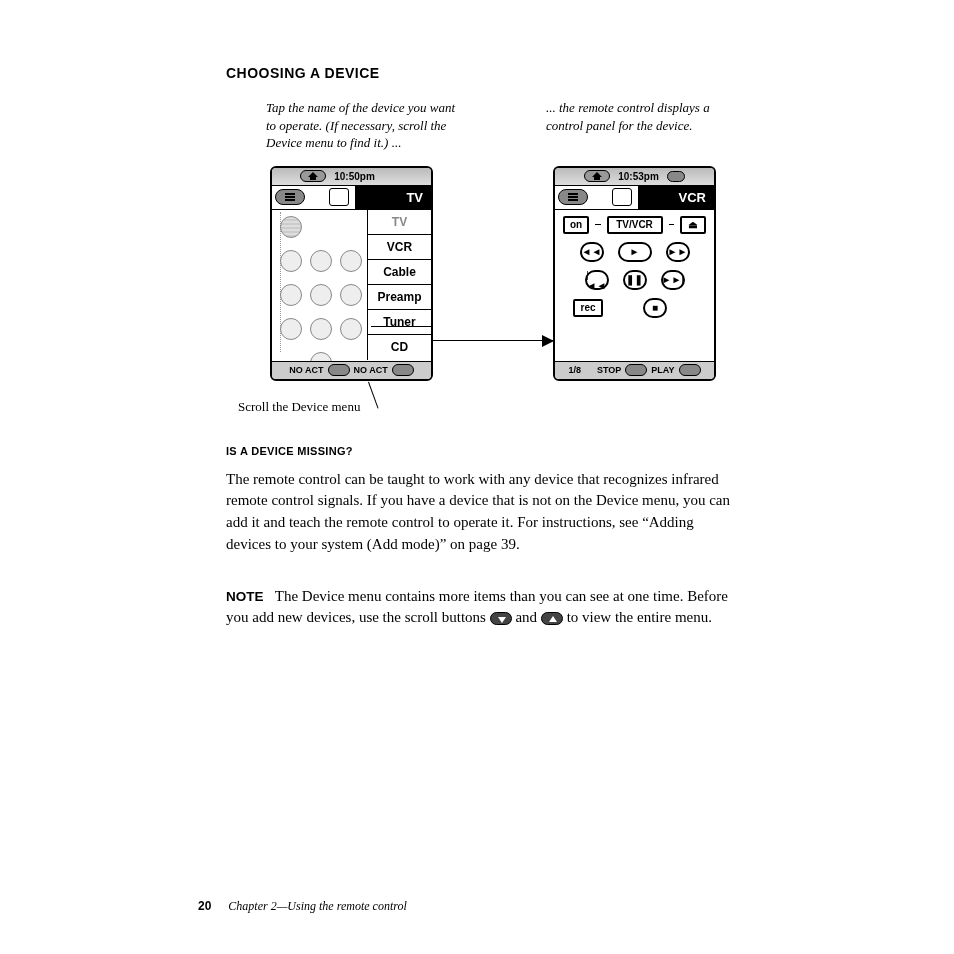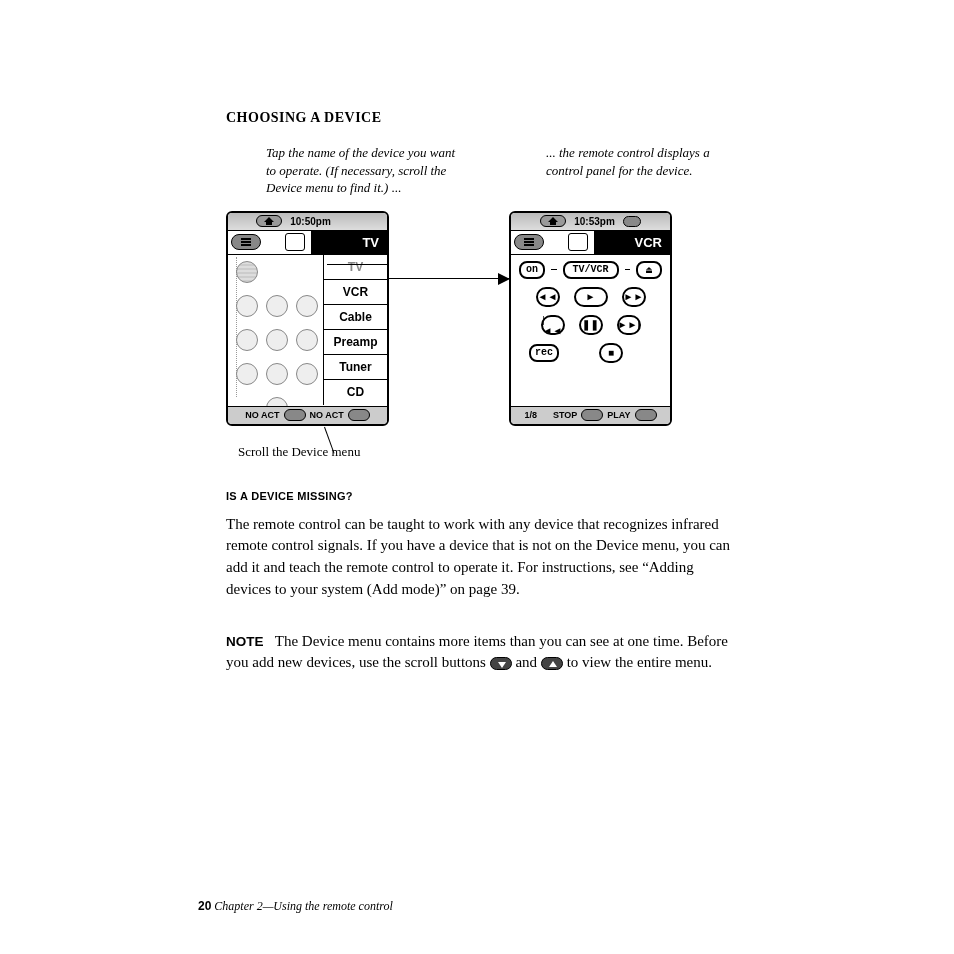--- a/index.html
+++ b/index.html
@@ -11,26 +11,25 @@
     color: #000;
     position: relative;
   }
   .page {
     position: absolute;
     left: 226px;
     top: 65px;
     width: 510px;
   }
   h2.section {
-    font-family: Liberation Serif, serif;
+    font-family: Liberation Sans, sans-serif;
     font-weight: 900;
     font-size: 14px;
     letter-spacing: 0.5px;
     margin-bottom: 18px;
-    margin-top: 45px;
   }
   h2.subsection {
     font-family: 'Helvetica Neue', Arial, sans-serif;
     font-weight: 900;
     font-size: 11px;
     letter-spacing: 0.3px;
     margin-top: 30px;
     margin-bottom: 12px;
   }
   .captions {
@@ -40,23 +39,24 @@
     justify-content: flex-end;
   }
   .caption {
     font-style: italic;
     font-size: 13px;
     line-height: 1.35;
     width: 200px;
   }
   .figures-row {
     display: flex;
-    align-items: center;
+    align-items: flex-end;
     gap: 0;
     position: relative;
+    margin-left: 44px;
   }
   .screen {
     width: 163px;
     height: 215px;
     border: 2px solid #000;
     border-radius: 6px;
     background: #fff;
     position: relative;
     overflow: hidden;
   }
@@ -148,23 +148,23 @@
     border-top:6px solid transparent; border-bottom:6px solid transparent;
   }
   
   .vcr-grid {
     position:absolute; left:0; right:0; top:6px; bottom:0;
     display:flex; flex-direction:column; gap:8px; align-items:center;
     padding:0 8px;
   }
   .vcr-row { display:flex; gap:14px; align-items:center; justify-content:center; width:100%; }
   .oval-btn {
-    border:2px solid #000; border-radius:8px; height:18px;
+    border:2px solid #000; border-radius:2px; height:18px;
     display:flex;align-items:center;justify-content:center;
-    font-family: Liberation Mono, monospace; font-weight:900; font-size:10px;
+    font-family: Liberation Sans, sans-serif; font-weight:900; font-size:10px;
     background:#fff; padding:0 6px;
   }
   .oval-btn.small { width:26px; padding:0; }
   .oval-btn.wide { width:56px; }
   .rnd-btn {
     width:24px; height:20px; border:2px solid #000; border-radius:11px;
     display:flex;align-items:center;justify-content:center;
     background:#fff; font-size:10px; font-weight:900;
   }
   .scroll-caption {
@@ -203,21 +203,21 @@
     border-top:6px solid #fff; left:7px; top:4px;
   }
   .inline-icon.up::after{
     border-left:4px solid transparent;border-right:4px solid transparent;
     border-bottom:6px solid #fff; left:7px; top:3px;
   }
   .footer {
     position:absolute; left:198px; bottom:40px;
     font-size:12px; font-style:italic;
   }
-  .footer .pg { font-weight:900; font-style:normal; font-family:Arial,sans-serif; font-size:12px;}
+  .footer .pg { font-weight:900; font-style:normal; font-family:Arial,sans-serif; margin-right:14px; font-size:12px;}
   .line-conn {
     position:absolute; border-top:1px solid #000;
   }
 </style>
 </head>
 <body>
 
 <div class="page">
   <h2 class="section">CHOOSING A DEVICE</h2>
 

